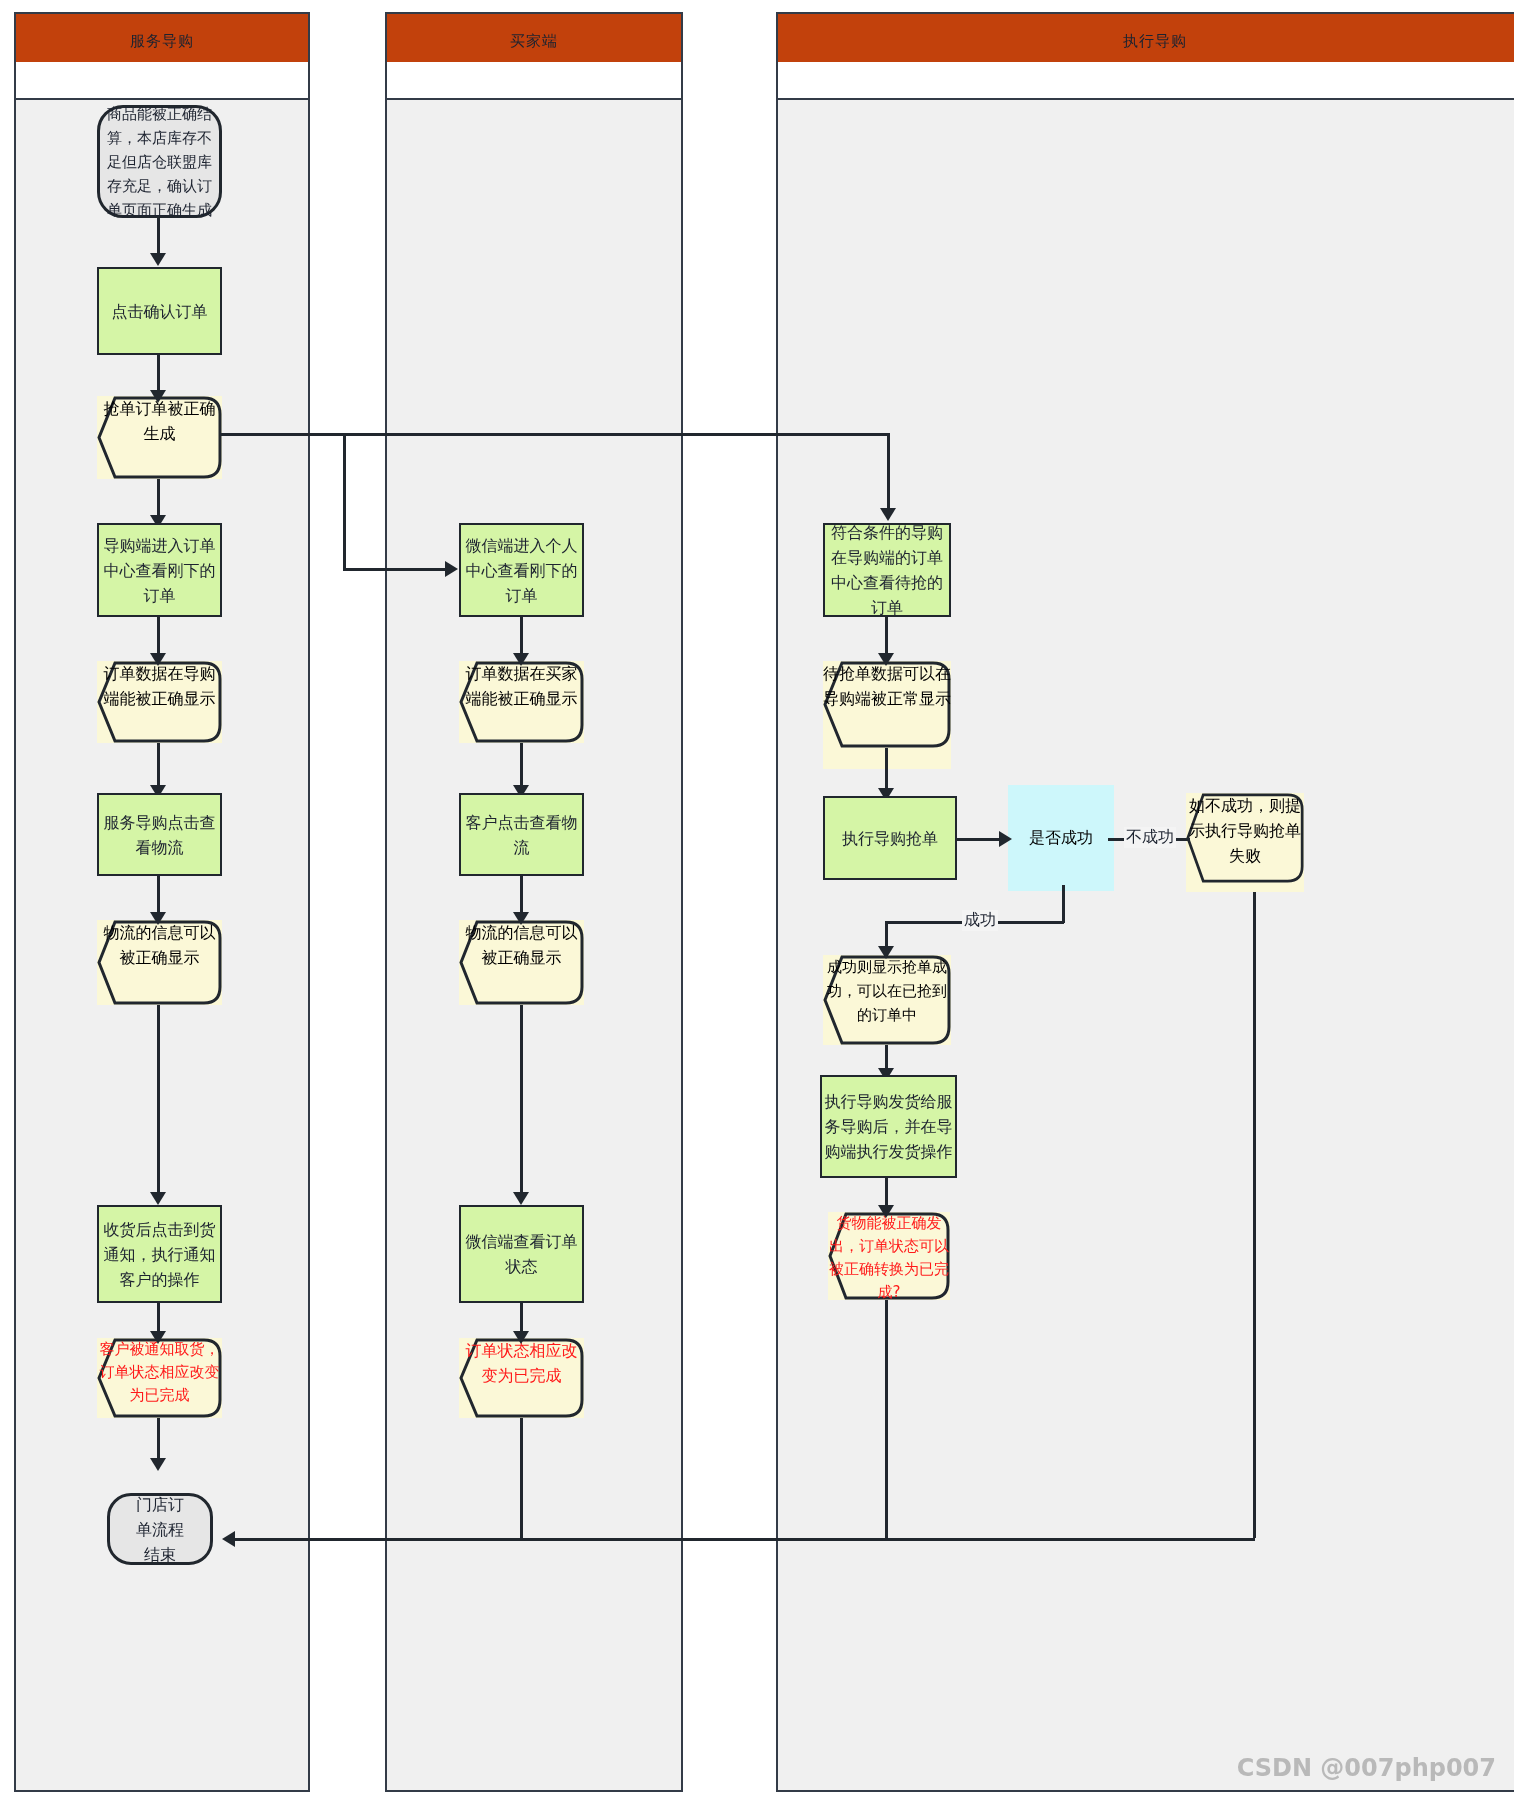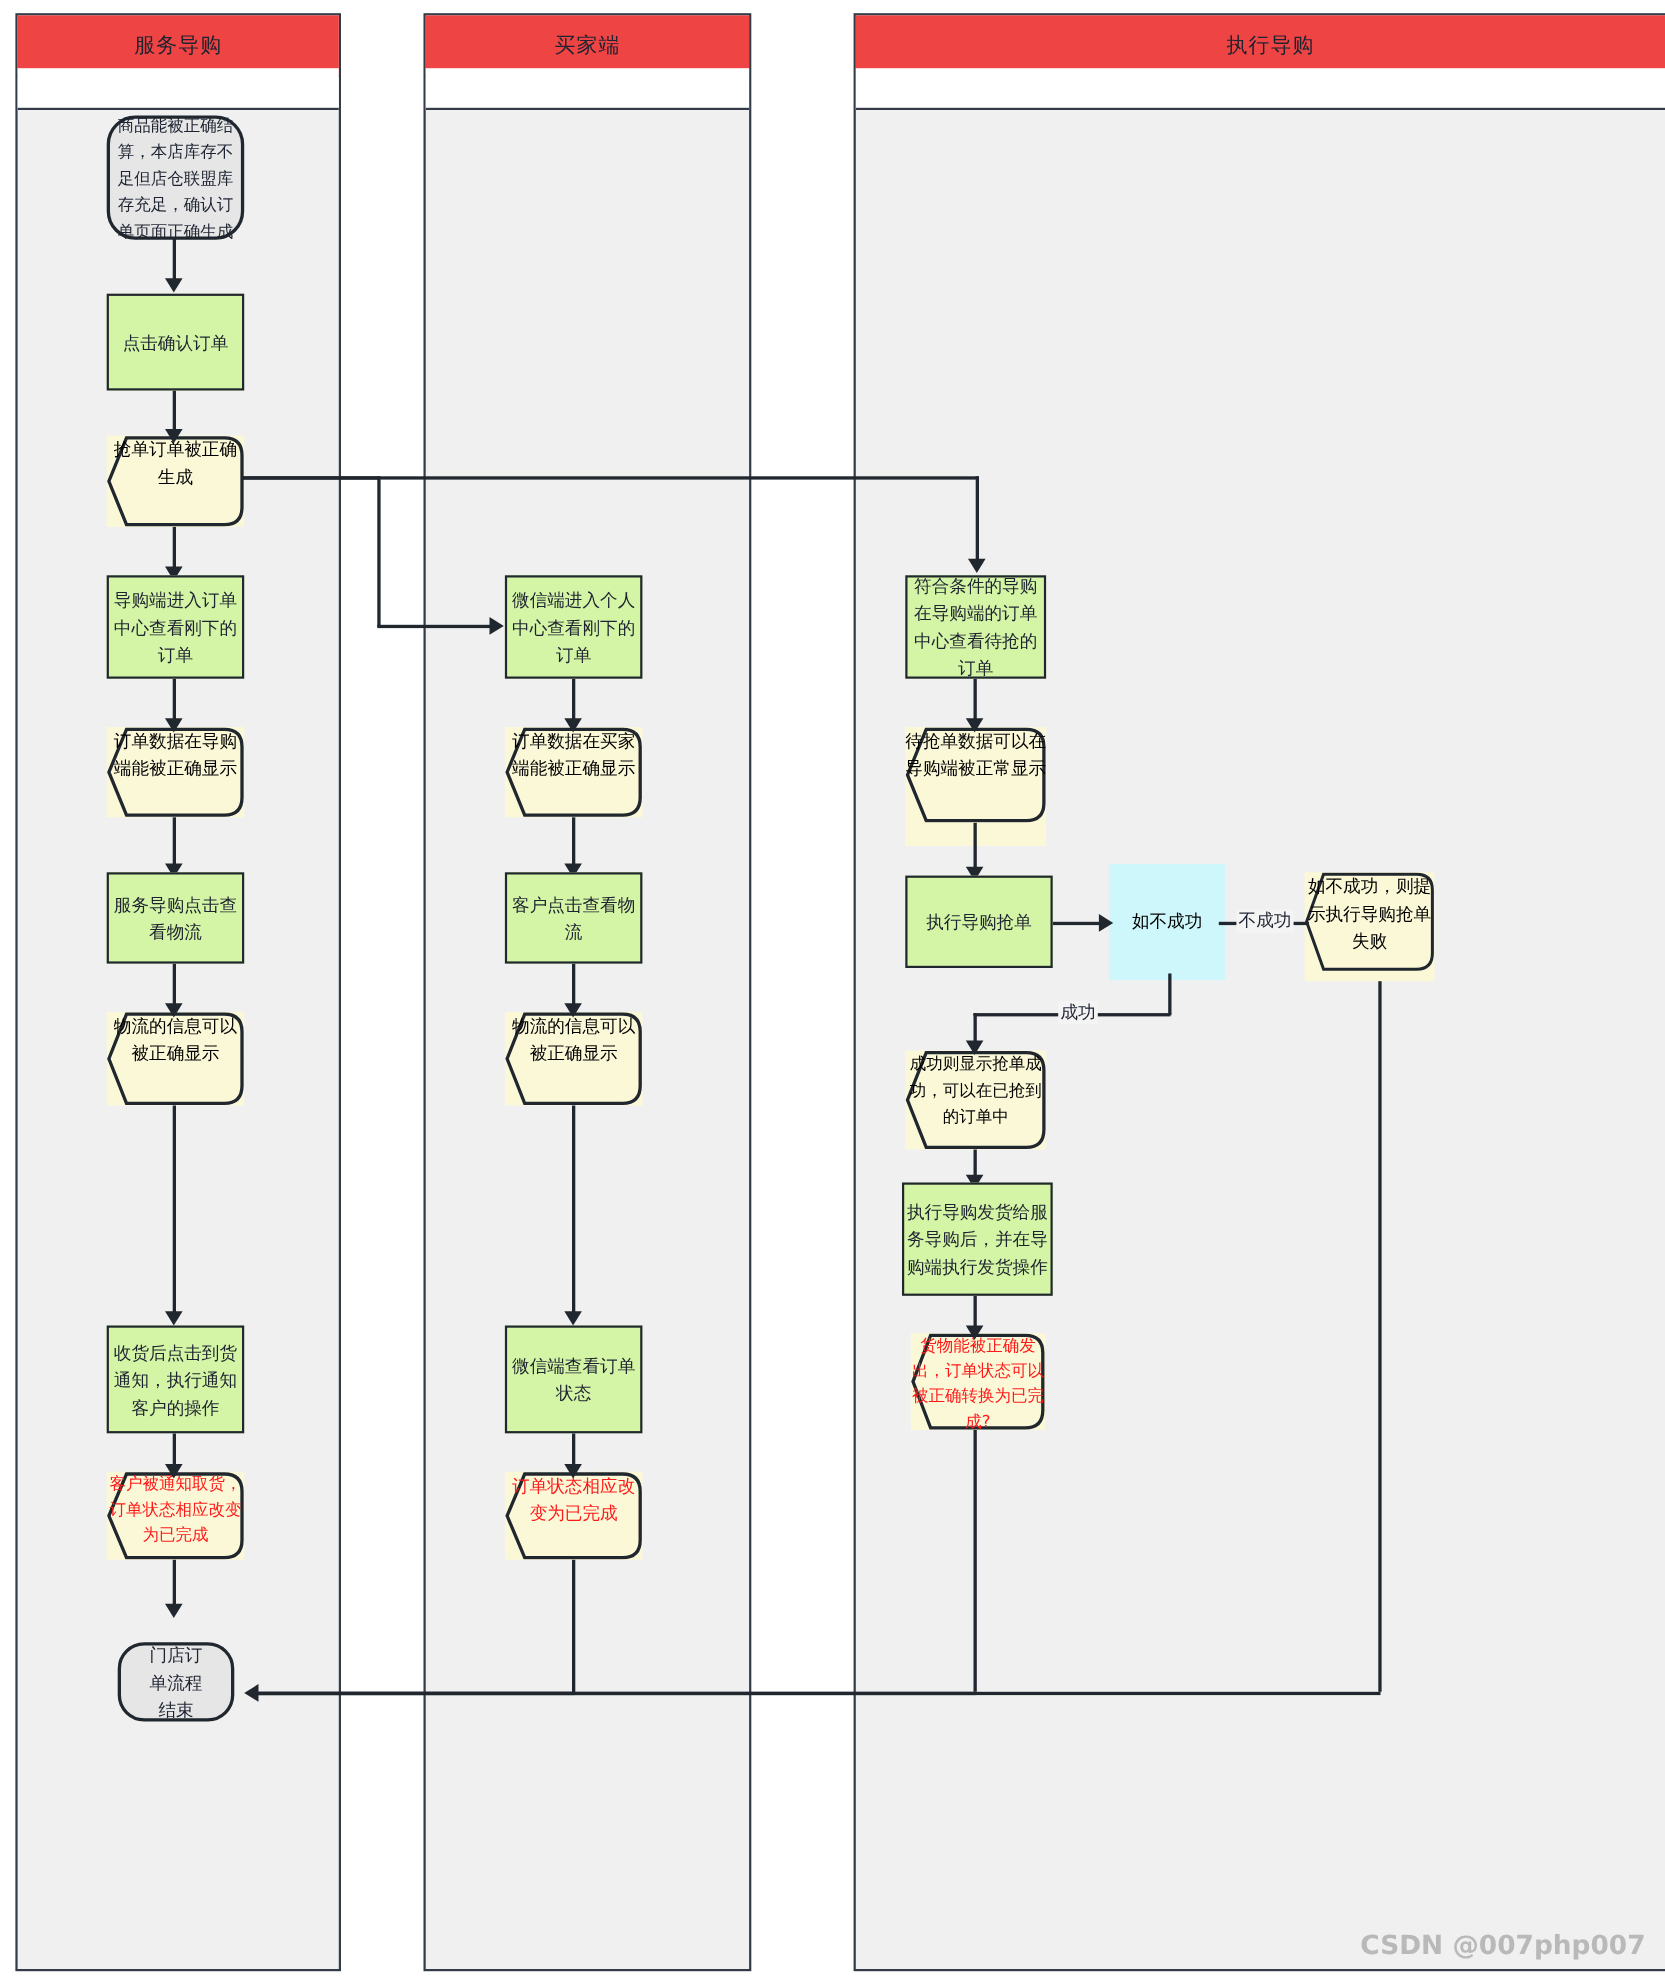--- a/index.html
+++ b/index.html
@@ -16,25 +16,25 @@
   .lane{
     position:absolute;
     border:2px solid #333b47;
     background:#f0f0f0;
     box-sizing:border-box;
   }
   .lane-title{
     position:absolute;
     left:0;right:0;top:0;
     height:56px;
-    background:#ef4444;
+    background:#c2410c;
     border-bottom:2px solid #333b47;
     box-sizing:border-box;
     display:flex;align-items:center;justify-content:center;
-    font-size:19px;color:#1d2330;
+    font-size:15px;color:#1d2330;
     letter-spacing:1px;
   }
   .lane-sub{
     position:absolute;
     left:0;right:0;top:48px;
     height:38px;
     background:#ffffff;
     border-bottom:2px solid #333b47;
     box-sizing:border-box;
   }
@@ -312,21 +312,21 @@
     <svg class="hex-shape" viewBox="0 0 128 87" preserveAspectRatio="none">
       <path d="M19 2 L110 2 Q126 2 126 18 L126 69 Q126 85 110 85 L19 85 L2 43.5 Z" fill="#fbf8d7" stroke="#21272e" stroke-width="3"></path>
     </svg>
     <div class="hex-text">待抢单数据可以在导购端被正常显示</div>
   </div>
 
   <div class="node n-process" style="left:823px;top:796px;width:134px;height:84px;">执行导购抢单</div>
 
   <div class="n-decision" style="left:1008px;top:785px;width:106px;height:106px;">
     <div class="dia" style="position:absolute;left:15px;top:15px;width:76px;height:76px;"></div>
-    <span style="position:relative;z-index:3;font-size:16px;">如不成功</span>
+    <span style="position:relative;z-index:3;font-size:16px;">是否成功</span>
   </div>
 
   <div class="n-hex" style="left:1186px;top:793px;width:118px;height:99px;">
     <svg class="hex-shape" viewBox="0 0 130 99" preserveAspectRatio="none">
       <path d="M19 2 L112 2 Q128 2 128 18 L128 81 Q128 97 112 97 L19 97 L2 49.5 Z" fill="#fbf8d7" stroke="#21272e" stroke-width="3"></path>
     </svg>
     <div class="hex-text">如不成功，则提示执行导购抢单失败</div>
   </div>
 
   <div class="n-hex" style="left:823px;top:955px;width:128px;height:90px;">

